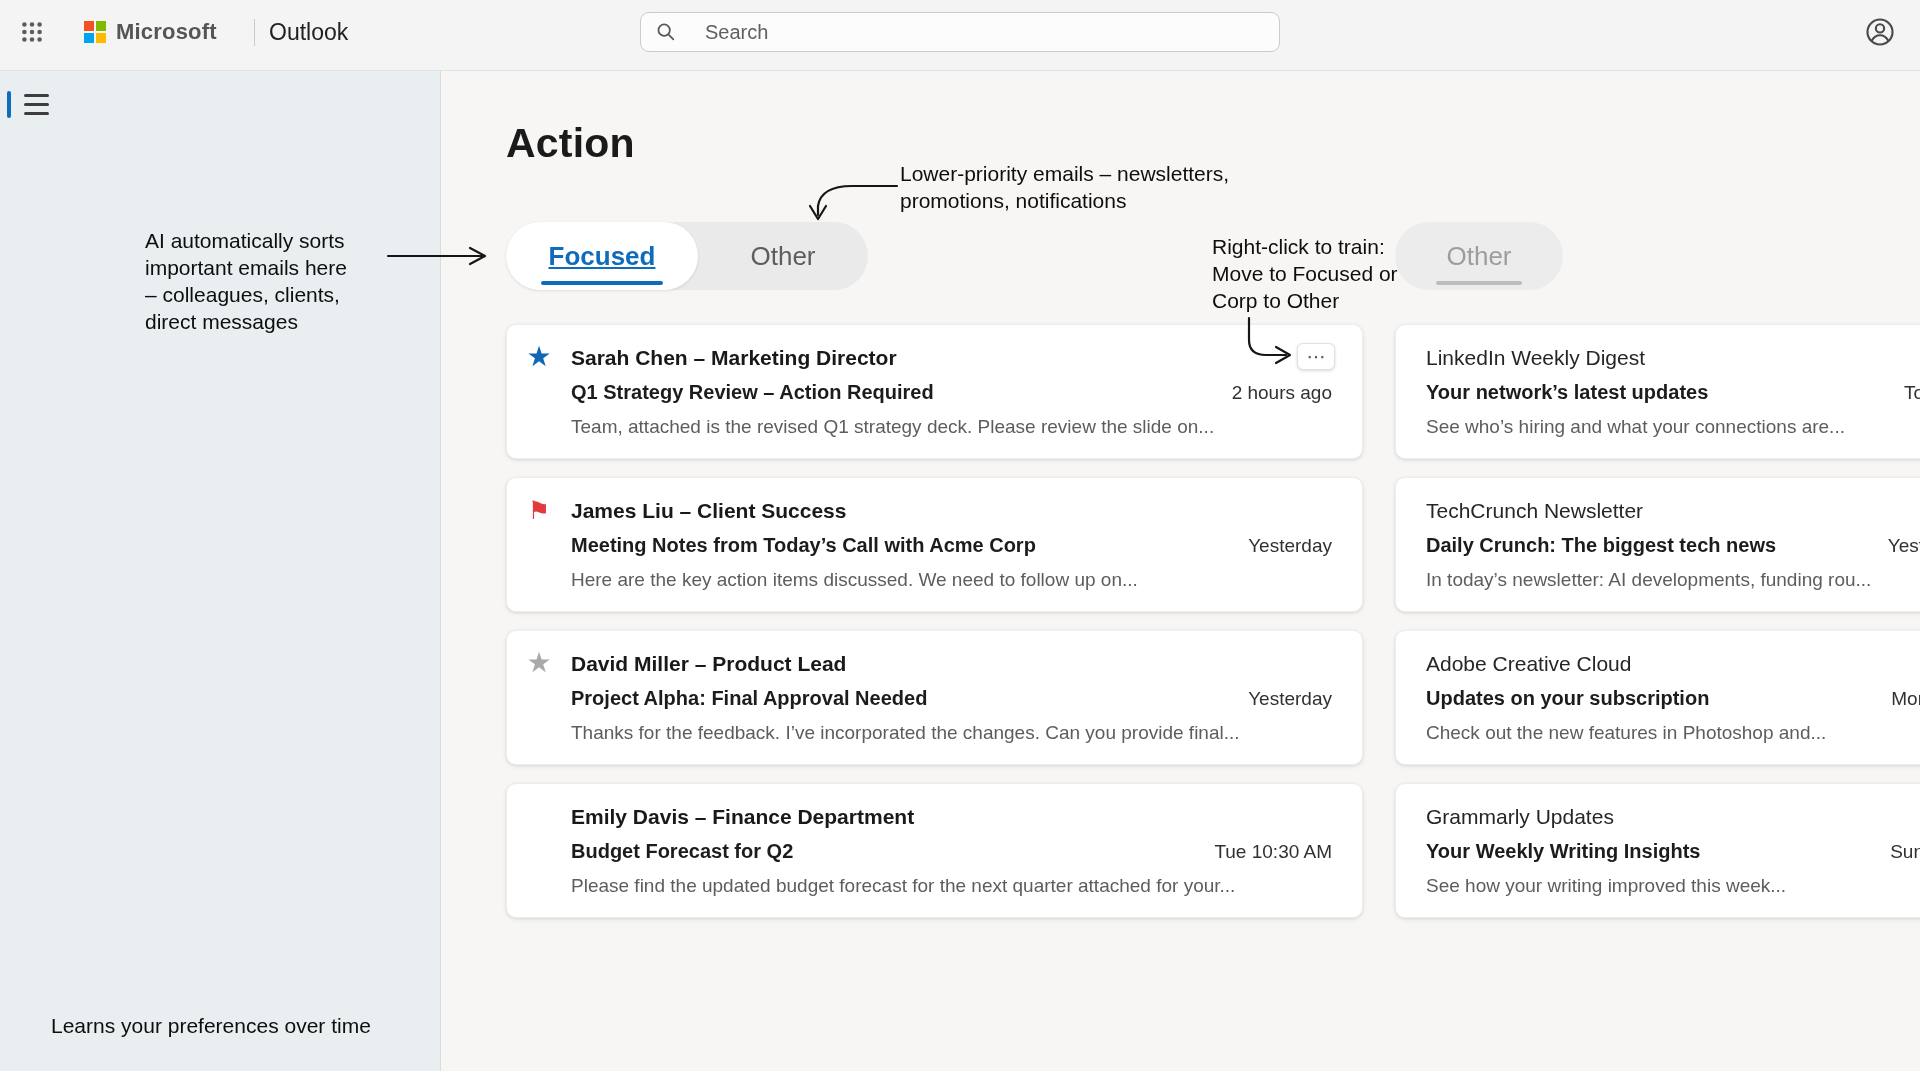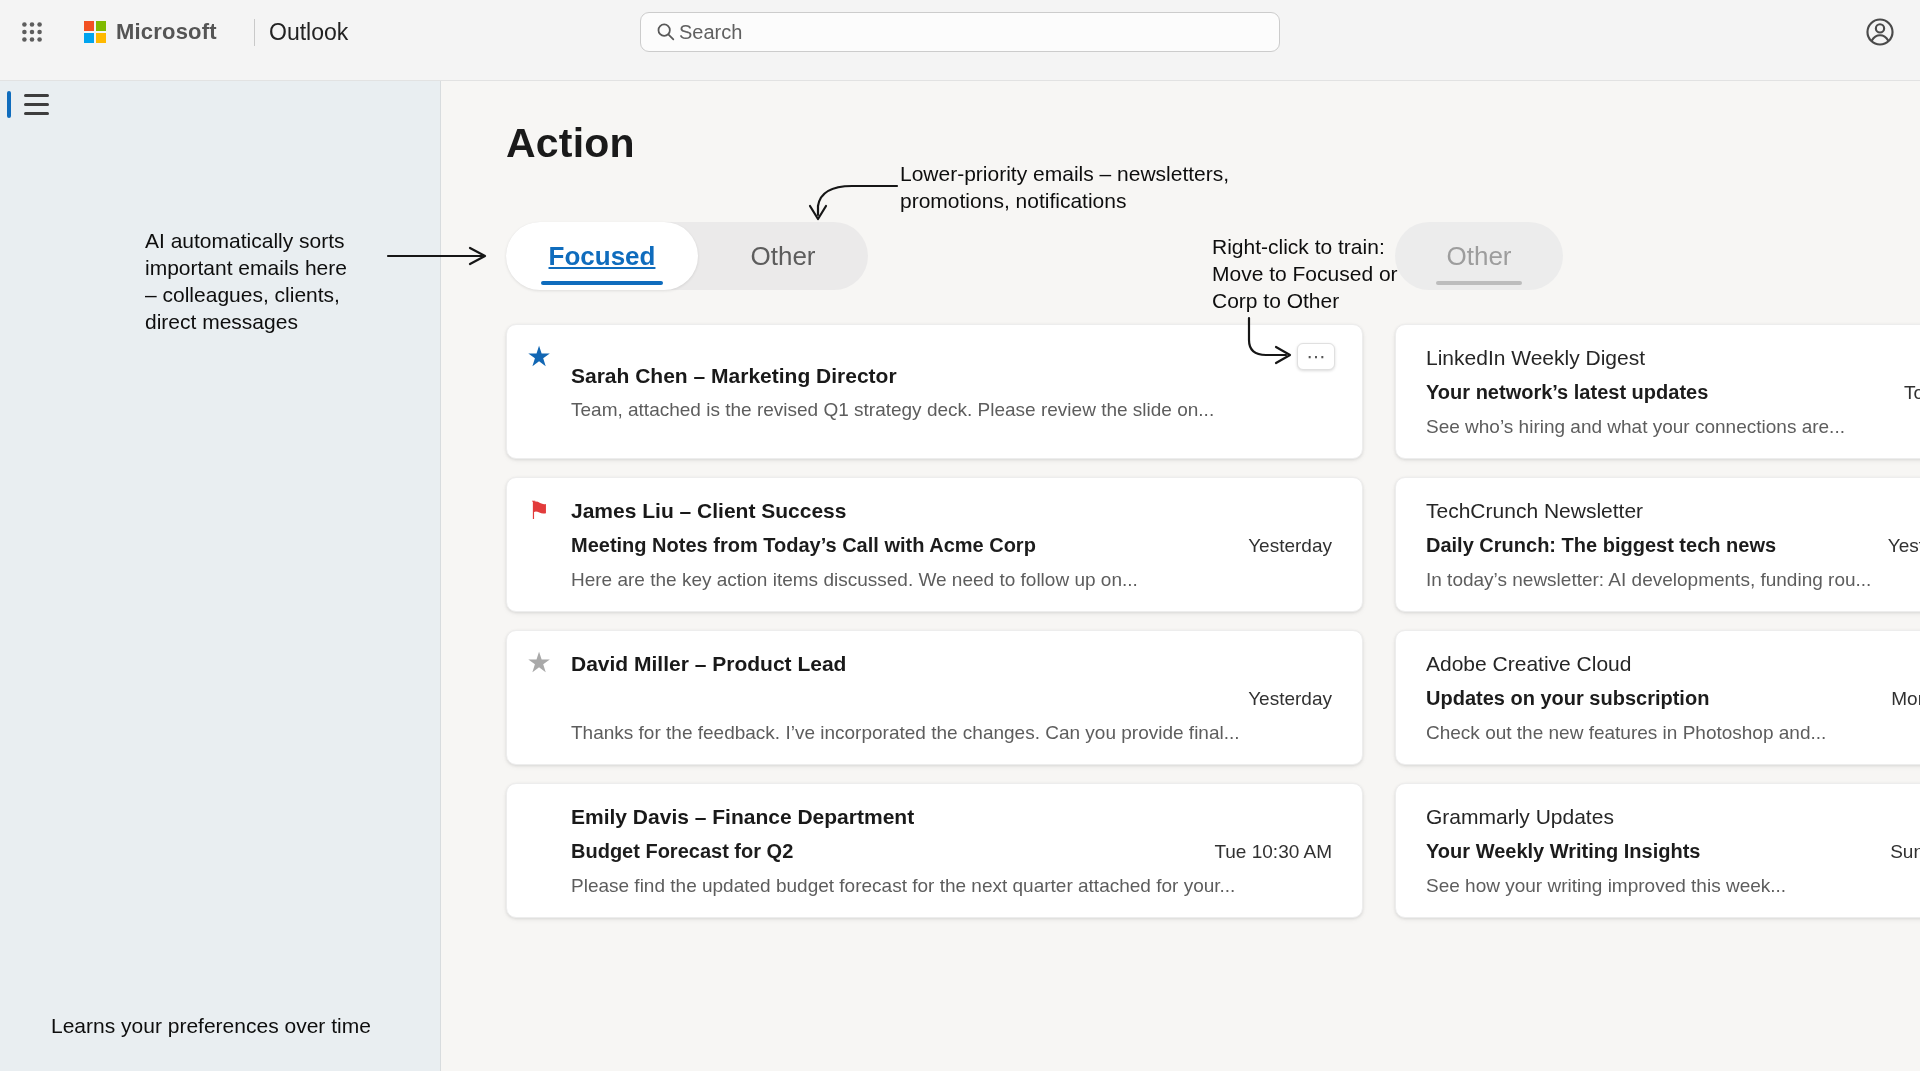--- a/index.html
+++ b/index.html
@@ -2,38 +2,38 @@
 <html><head>
 <meta charset="utf-8">
 <title>Outlook</title>
 <style>
   * { margin:0; padding:0; box-sizing:border-box; }
   html,body { width:1920px; height:1071px; }
   body { font-family:"Liberation Sans", sans-serif; background:#f7f6f4; overflow:hidden; }
   .stage { position:relative; width:1920px; height:1071px; overflow:hidden; }
 
   
-  .topbar { position:absolute; left:0; top:0; width:1920px; height:81px;
+  .topbar { position:absolute; left:0; top:0; width:1920px; height:71px;
             background:#f4f4f4; border-bottom:1px solid #e2e2e2; z-index:4; }
   .waffle-btn { position:absolute; left:12px; top:12px; width:40px; height:40px;
             background:none; border:none; cursor:pointer; display:flex; align-items:center; justify-content:center; }
   .brand { position:absolute; left:84px; top:0; height:64px; display:flex; align-items:center; gap:10px; }
   .mslogo { display:grid; grid-template-columns:10px 10px; grid-template-rows:10px 10px; gap:2px; }
   .mslogo i { display:block; }
   .mslogo i:nth-child(1){ background:#f25022; }
   .mslogo i:nth-child(2){ background:#7fba00; }
   .mslogo i:nth-child(3){ background:#00a4ef; }
   .mslogo i:nth-child(4){ background:#ffb900; }
   .msword { font-size:22px; font-weight:700; color:#555555; letter-spacing:.2px; }
   .brand-sep { position:absolute; left:254px; top:19px; width:1px; height:27px; background:#c9c9c9; }
   .appname { position:absolute; left:269px; top:0; height:64px; display:flex; align-items:center;
              font-size:23px; color:#222222; }
   .searchbox { position:absolute; left:640px; top:12px; width:640px; height:40px;
                background:#fcfcfc; border:1px solid #cccccc; border-radius:9px;
-               display:flex; align-items:center; padding:0 14px; gap:2px; }
+               display:flex; align-items:center; padding:0 14px; gap:28px; }
   .searchbox input { flex:1; border:none; outline:none; background:transparent;
                      font-family:"Liberation Sans", sans-serif; font-size:20px; color:#333; }
   .searchbox input::placeholder { color:#606060; }
   .account-btn { position:absolute; right:20px; top:12px; width:40px; height:40px; border-radius:50%;
                  background:none; border:none; cursor:pointer; display:flex; align-items:center; justify-content:center; }
 
   
   .sidebar { position:absolute; left:0; top:64px; width:441px; height:1007px;
              background:#e9eef1; border-right:1px solid #d8dcde; z-index:2; }
   .accent-bar { position:absolute; left:7px; top:27px; width:4px; height:27px;
@@ -180,20 +180,24 @@
   </div>
 
   <section class="list focused-list">
 
     <article class="card">
       <span class="icon-col">
         <span class="mail-icon star-blue">★</span>
       </span>
       <div class="card-body">
         <div class="sender">Sarah Chen – Marketing Director</div>
+        <div class="subject-row">
+          <span class="subject">Q1 Strategy Review – Action Required</span>
+          <span class="time">2 hours ago</span>
+        </div>
         <div class="preview">Team, attached is the revised Q1 strategy deck. Please review the slide on...</div>
       </div>
     </article>
 
     <article class="card">
       <span class="icon-col">
         <span class="mail-icon flag-red">⚑</span>
       </span>
       <div class="card-body">
         <div class="sender">James Liu – Client Success</div>
@@ -205,20 +209,21 @@
       </div>
     </article>
 
     <article class="card">
       <span class="icon-col">
         <span class="mail-icon star-gray">★</span>
       </span>
       <div class="card-body">
         <div class="sender">David Miller – Product Lead</div>
         <div class="subject-row">
+          <span class="subject">Project Alpha: Final Approval Needed</span>
           <span class="time">Yesterday</span>
         </div>
         <div class="preview">Thanks for the feedback. I’ve incorporated the changes. Can you provide final...</div>
       </div>
     </article>
 
     <article class="card">
       <span class="icon-col"></span>
       <div class="card-body">
         <div class="sender">Emily Davis – Finance Department</div>

